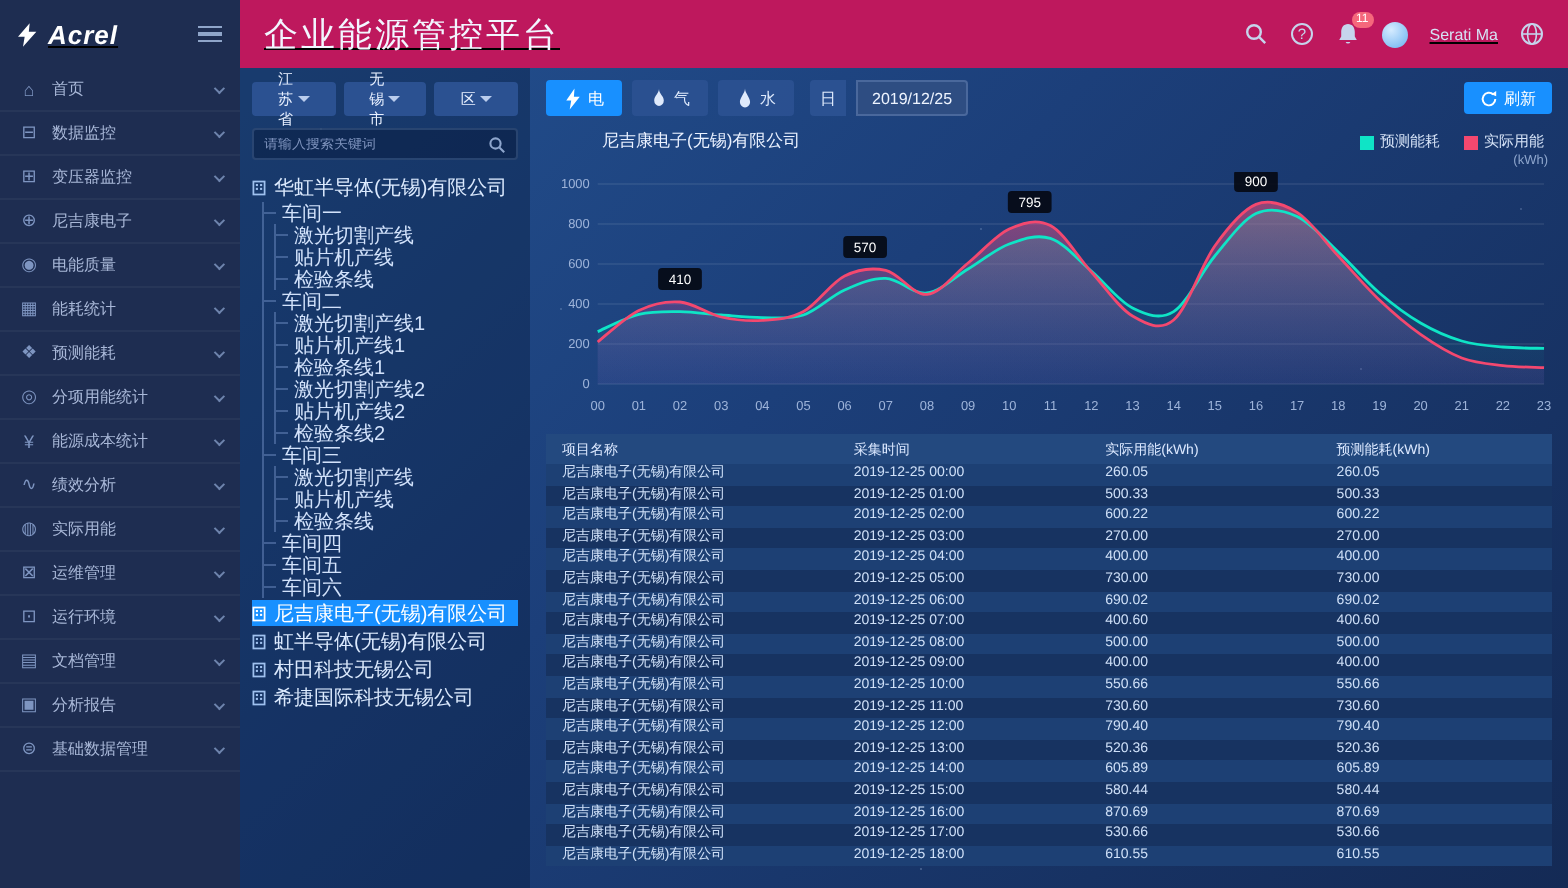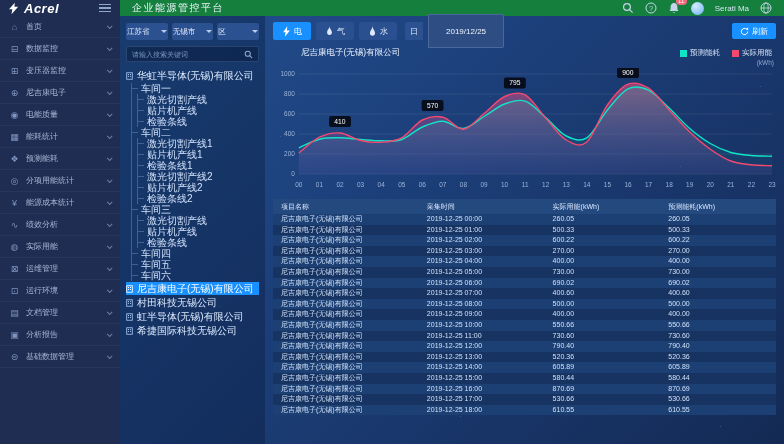--- a/index.html
+++ b/index.html
@@ -1,68 +1,68 @@
 <!DOCTYPE html>
 <html><head>
 <meta charset="utf-8">
 <style>
   *{margin:0;padding:0;box-sizing:border-box;}
   html,body{width:784px;height:444px;overflow:hidden;}
   body{font-family:"Liberation Sans","DejaVu Sans",sans-serif;background:#0e1c38;}
   .app{width:784px;height:444px;display:flex;flex-direction:column;overflow:hidden;}
 
   
-  .hdr{height:16px;flex:none;display:flex;background:#15803d;}
+  .hdr{height:34px;flex:none;display:flex;background:#be185d;text-decoration:underline;}
   .logo-area{width:120px;flex:none;background:#1e2d51;display:flex;align-items:center;padding:0 9px;gap:5px;}
   .logo-text{color:#fff;font-size:13px;font-weight:bold;font-style:italic;letter-spacing:.5px;}
   .burger{margin-left:auto;display:flex;flex-direction:column;gap:2px;cursor:pointer;padding:3px 0;}
   .burger i{display:block;width:12px;height:1.5px;background:#8fa5c9;}
   .topbar{flex:1;display:flex;align-items:center;padding:0 12px;}
-  .app-title{color:#f2f6ff;font-size:10px;letter-spacing:1.5px;text-align:right;}
+  .app-title{color:#f2f6ff;font-size:17px;letter-spacing:1.5px;text-align:right;}
   .top-actions{margin-left:auto;display:flex;align-items:center;gap:11px;}
   .ticon{position:relative;display:flex;align-items:center;cursor:pointer;}
   .badge{position:absolute;top:-5px;right:-7px;background:#f5687c;color:#fff;font-size:6px;line-height:8px;border-radius:5px;padding:0 2.5px;}
   .avatar{width:13px;height:13px;border-radius:50%;background:radial-gradient(circle at 35% 30%,#d6ecff,#69b1f0);}
   .uname{color:#d6e3f5;font-size:8px;}
 
   
   .bdy{flex:1;display:flex;min-height:0;}
   .sidebar{width:120px;flex:none;background:#1e2d51;overflow:hidden;}
   .snav .item{height:22px;display:flex;align-items:center;gap:6px;padding:0 9px;color:#a9b8d8;font-size:8px;border-bottom:1px solid rgba(255,255,255,.045);cursor:pointer;}
   .snav .item .ic{width:11px;font-size:9px;color:#7e95c1;text-align:center;flex:none;}
   .caret{margin-left:auto;width:4px;height:4px;border-right:1px solid #6e84ad;border-bottom:1px solid #6e84ad;transform:rotate(45deg) translateY(-1px);flex:none;}
 
   .content{flex:1;display:flex;min-width:0;position:relative;background:linear-gradient(135deg,#23508f 0%,#1c3f7a 40%,#142a55 100%);}
   .stars{position:absolute;left:40px;top:30px;width:1px;height:1px;border-radius:50%;background:rgba(200,220,250,.35);pointer-events:none;
     box-shadow:60px 260px rgba(200,220,250,.3),120px 90px rgba(200,220,250,.25),210px 330px rgba(200,220,250,.3),330px 50px rgba(200,220,250,.25),300px 370px rgba(200,220,250,.3),430px 300px rgba(200,220,250,.28),520px 120px rgba(200,220,250,.25),560px 380px rgba(200,220,250,.3),600px 40px rgba(200,220,250,.25),20px 180px rgba(200,220,250,.28),160px 400px rgba(200,220,250,.3),480px 200px rgba(200,220,250,.2);}
 
   
   .tree-panel{width:145px;flex:none;background:rgba(9,26,58,.38);padding:7px 6px 0 6px;display:flex;flex-direction:column;position:relative;z-index:1;}
   .selects{display:flex;gap:4px;flex:none;}
-  .select{flex:1;height:17px;background:#2b5191;border-radius:2px;color:#e8f0ff;display:flex;align-items:center;padding:0 1px;font-size:7.5px;cursor:pointer;}
+  .select{flex:1;height:17px;background:#2b5191;border-radius:2px;color:#e8f0ff;display:flex;align-items:center;padding:0 13px;font-size:7.5px;cursor:pointer;}
   .dcaret{margin-left:auto;width:0;height:0;border-left:3px solid transparent;border-right:3px solid transparent;border-top:3.5px solid #b9cced;}
   .search{margin-top:6px;height:16px;background:rgba(10,30,66,.55);border:1px solid rgba(120,150,200,.25);border-radius:2px;display:flex;align-items:center;padding:0 5px;gap:3px;flex:none;}
   .search input{flex:1;min-width:0;background:transparent;border:none;outline:none;color:#dce8ff;font-size:7px;font-family:inherit;}
   .search input::placeholder{color:#7d92bc;}
   .tree{margin-top:7px;flex:1;overflow:hidden;color:#d2e2fb;font-size:10px;}
   .trow{display:flex;align-items:center;height:11px;cursor:pointer;white-space:nowrap;overflow:hidden;}
   .crow{height:14px;gap:4px;color:#dceafe;}
   .crow svg{flex:none;color:#9fc1ef;}
   .crow.sel{background:#1890ff;color:#fff;margin:1px -6px;padding:0 6px;height:13px;}
   .crow.sel svg{color:#fff;}
   .branch{margin-left:5px;border-left:1px solid rgba(130,160,215,.4);padding-left:0;}
   .branch>.trow::before{content:"";width:6px;height:1px;background:rgba(130,160,215,.4);margin-right:3px;flex:none;}
 
   
   main{flex:1;min-width:0;padding:6px 8px 0 8px;display:flex;flex-direction:column;position:relative;z-index:1;}
   .toolbar{display:flex;gap:5px;align-items:center;height:18px;flex:none;}
   .tab{height:18px;display:flex;align-items:center;gap:3px;padding:0 9px;background:rgba(43,81,145,.9);border-radius:2px;color:#dfeafc;font-size:8px;cursor:pointer;}
   .tab.active{background:#1890ff;color:#fff;}
   .dlabel{height:18px;width:18px;flex:none;background:#2b5191;border-radius:2px 0 0 2px;color:#dfeafc;display:flex;align-items:center;justify-content:center;font-size:8px;margin-left:3px;cursor:pointer;}
-  .dval{height:34px;background:#2e4d82;border:1px solid rgba(140,170,220,.3);border-radius:0 2px 2px 0;color:#eef4ff;display:flex;align-items:center;padding:0 17px;font-size:8px;cursor:pointer;}
+  .dval{height:18px;background:#2e4d82;border:1px solid rgba(140,170,220,.3);border-radius:0 2px 2px 0;color:#eef4ff;display:flex;align-items:center;padding:0 7px;font-size:8px;cursor:pointer;}
   .refresh{margin-left:auto;height:16px;background:#1890ff;border:none;border-radius:2px;color:#fff;display:flex;align-items:center;gap:3px;padding:0 8px;font-size:8px;cursor:pointer;font-family:inherit;}
 
   .chart-head{display:flex;align-items:center;margin-top:7px;padding:0 4px 0 28px;flex:none;}
   .chart-title{color:#eaf1ff;font-size:8.5px;}
   .legend{margin-left:auto;display:flex;gap:12px;align-items:flex-start;font-size:7.5px;color:#d5e2f6;}
   .lg{display:flex;align-items:center;cursor:pointer;}
   .lg-sq{width:7px;height:7px;display:inline-block;margin-right:3px;}
   .unit{height:9px;text-align:right;color:#8ea6cd;font-size:6.5px;padding-right:2px;flex:none;}
   #chart-svg{width:100%;height:126px;flex:none;display:block;}
 
@@ -325,33 +325,33 @@
             <div class="trow crow">
               <span style="display:flex">
                 <svg width="7" height="8" viewBox="0 0 8 9">
                   <rect x=".8" y=".8" width="6.4" height="7.4" fill="none" stroke="currentColor" stroke-width="1"></rect>
                   <rect x="2.2" y="2.2" width="1.2" height="1.2" fill="currentColor"></rect>
                   <rect x="4.6" y="2.2" width="1.2" height="1.2" fill="currentColor"></rect>
                   <rect x="2.2" y="4.4" width="1.2" height="1.2" fill="currentColor"></rect>
                   <rect x="4.6" y="4.4" width="1.2" height="1.2" fill="currentColor"></rect>
                 </svg>
               </span>
-              <span>村田科技无锡公司</span>
+              <span>虹半导体(无锡)有限公司</span>
             </div>
             <div class="trow crow">
               <span style="display:flex">
                 <svg width="7" height="8" viewBox="0 0 8 9">
                   <rect x=".8" y=".8" width="6.4" height="7.4" fill="none" stroke="currentColor" stroke-width="1"></rect>
                   <rect x="2.2" y="2.2" width="1.2" height="1.2" fill="currentColor"></rect>
                   <rect x="4.6" y="2.2" width="1.2" height="1.2" fill="currentColor"></rect>
                   <rect x="2.2" y="4.4" width="1.2" height="1.2" fill="currentColor"></rect>
                   <rect x="4.6" y="4.4" width="1.2" height="1.2" fill="currentColor"></rect>
                 </svg>
               </span>
-              <span>虹半导体(无锡)有限公司</span>
+              <span>村田科技无锡公司</span>
             </div>
             <div class="trow crow">
               <span style="display:flex">
                 <svg width="7" height="8" viewBox="0 0 8 9">
                   <rect x=".8" y=".8" width="6.4" height="7.4" fill="none" stroke="currentColor" stroke-width="1"></rect>
                   <rect x="2.2" y="2.2" width="1.2" height="1.2" fill="currentColor"></rect>
                   <rect x="4.6" y="2.2" width="1.2" height="1.2" fill="currentColor"></rect>
                   <rect x="2.2" y="4.4" width="1.2" height="1.2" fill="currentColor"></rect>
                   <rect x="4.6" y="4.4" width="1.2" height="1.2" fill="currentColor"></rect>
                 </svg>

